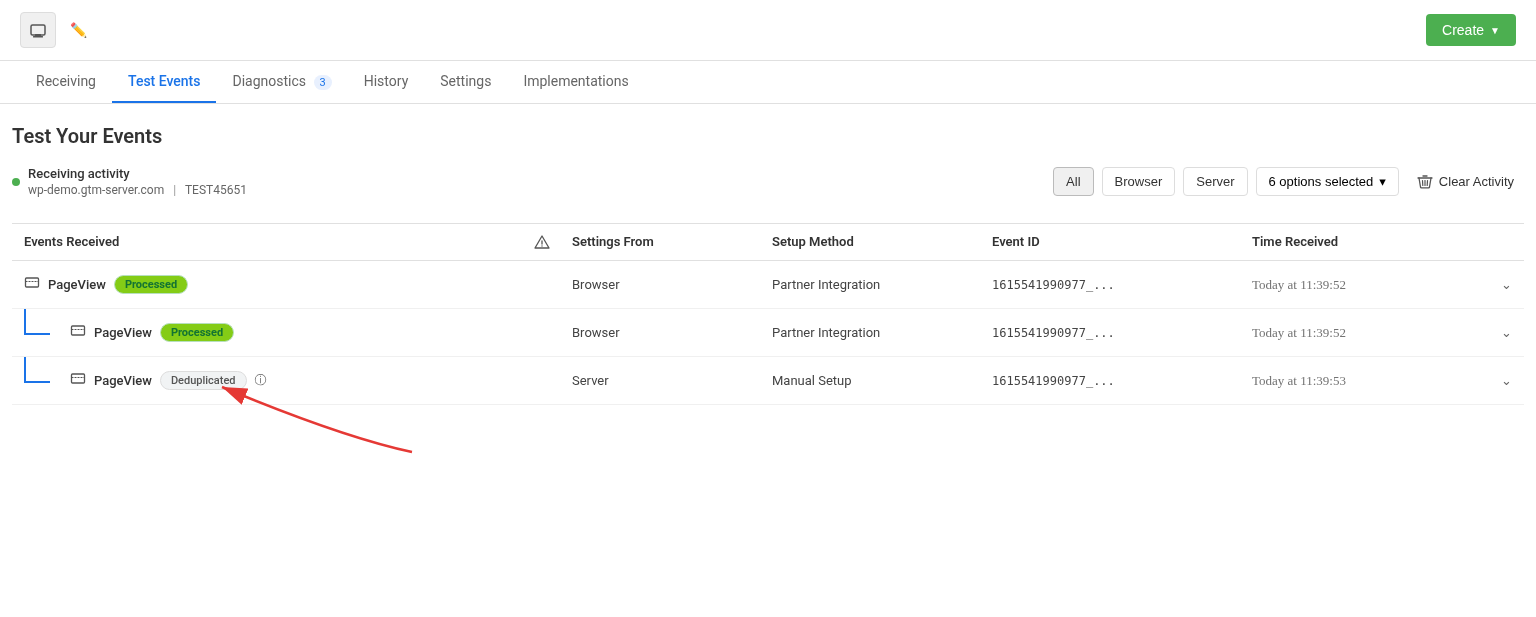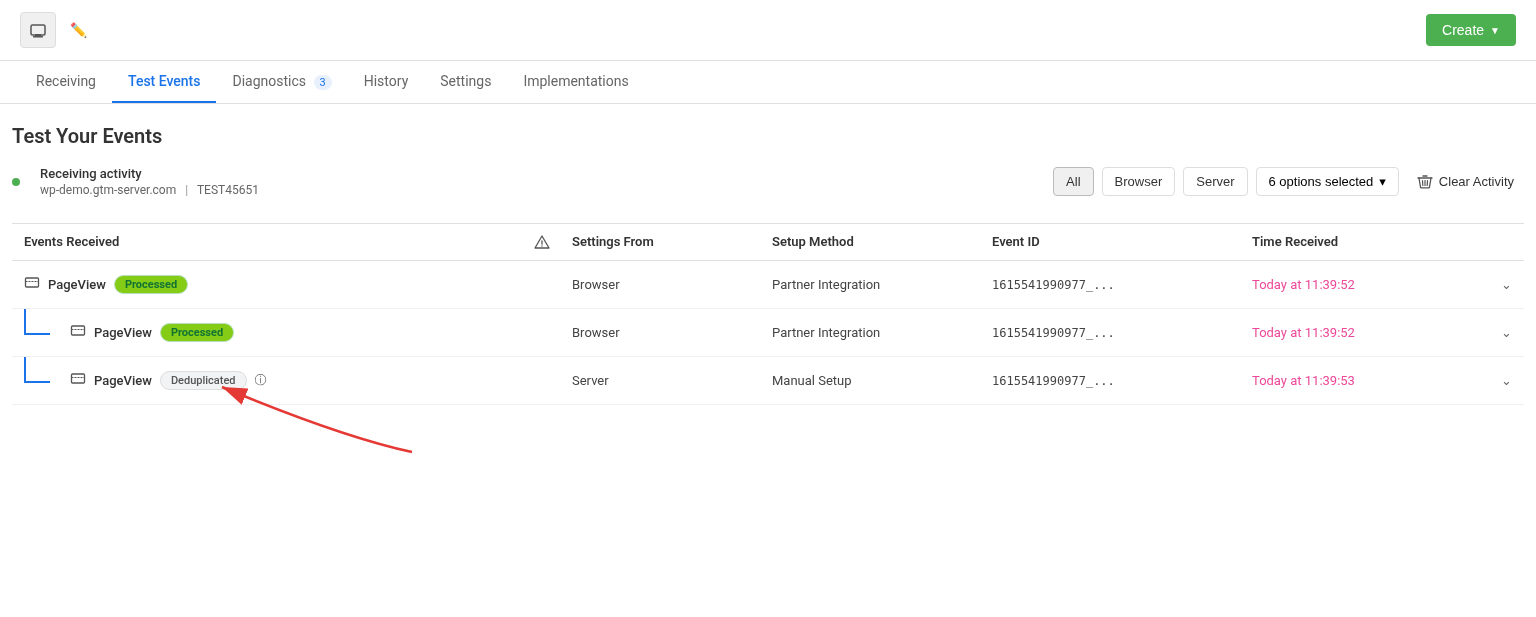--- a/index.html
+++ b/index.html
@@ -23,21 +23,21 @@
     .nav-tab .badge { background: #e8f0fe; color: #1a73e8; border-radius: 10px; padding: 1px 6px; font-size: 11px; margin-left: 4px; }
 
     
     .page-content { padding: 20px 12px; background: #fff; }
     .page-title { font-size: 20px; font-weight: 600; margin-bottom: 8px; }
     .page-subtitle { font-size: 13px; color: #555; margin-bottom: 20px; }
     .page-subtitle a { color: #1a73e8; text-decoration: none; }
 
     
     .activity-bar { display: flex; align-items: center; justify-content: space-between; margin-bottom: 16px; padding: 10px 0; }
-    .activity-status { display: flex; align-items: center; gap: 20px; }
+    .activity-status { display: flex; align-items: center; gap: 8px; }
     .status-dot { width: 8px; height: 8px; background: #4caf50; border-radius: 50%; }
     .status-label { font-size: 13px; font-weight: 500; }
     .status-meta { font-size: 12px; color: #666; margin-top: 2px; }
     .status-meta-sep { margin: 0 6px; color: #999; }
 
     .activity-controls { display: flex; align-items: center; gap: 8px; }
     .filter-btn { border: 1px solid #ddd; background: #fff; padding: 6px 12px; border-radius: 4px; font-size: 13px; cursor: pointer; color: #333; }
     .filter-btn.active { background: #f0f0f0; border-color: #bbb; }
     .options-dropdown { border: 1px solid #ddd; background: #fff; padding: 6px 12px; border-radius: 4px; font-size: 13px; cursor: pointer; display: flex; align-items: center; gap: 6px; }
     .clear-activity-btn { display: flex; align-items: center; gap: 6px; border: none; background: transparent; color: #333; font-size: 13px; cursor: pointer; padding: 6px 10px; }
@@ -50,21 +50,21 @@
     .event-name-cell { display: flex; align-items: center; gap: 8px; }
     .event-icon { color: #555; }
     .event-name { font-weight: 500; }
     .badge-processed { background: #84cc16; color: #137333; border: 1px solid #b7dfbf; border-radius: 12px; padding: 2px 10px; font-size: 11px; font-weight: 700; }
     .badge-deduplicated { background: #f1f3f4; color: #555; border: 1px solid #ddd; border-radius: 12px; padding: 2px 10px; font-size: 11px; font-weight: 500; }
     .info-icon { color: #666; font-size: 12px; cursor: pointer; }
 
     .col-warning { display: flex; align-items: center; justify-content: center; }
     .col-text { color: #444; }
     .col-id { color: #444; font-family: monospace; font-size: 12px; }
-    .col-time { color: #ec4899; }
+    .col-time { color: #737373; font-family: Liberation Serif, serif; }
     .col-expand { display: flex; align-items: center; justify-content: flex-end; }
     .expand-icon { color: #666; cursor: pointer; }
 
     
     .child-row { position: relative; }
   </style>
 </head>
 <body>
 
 <div class="app-wrapper">

